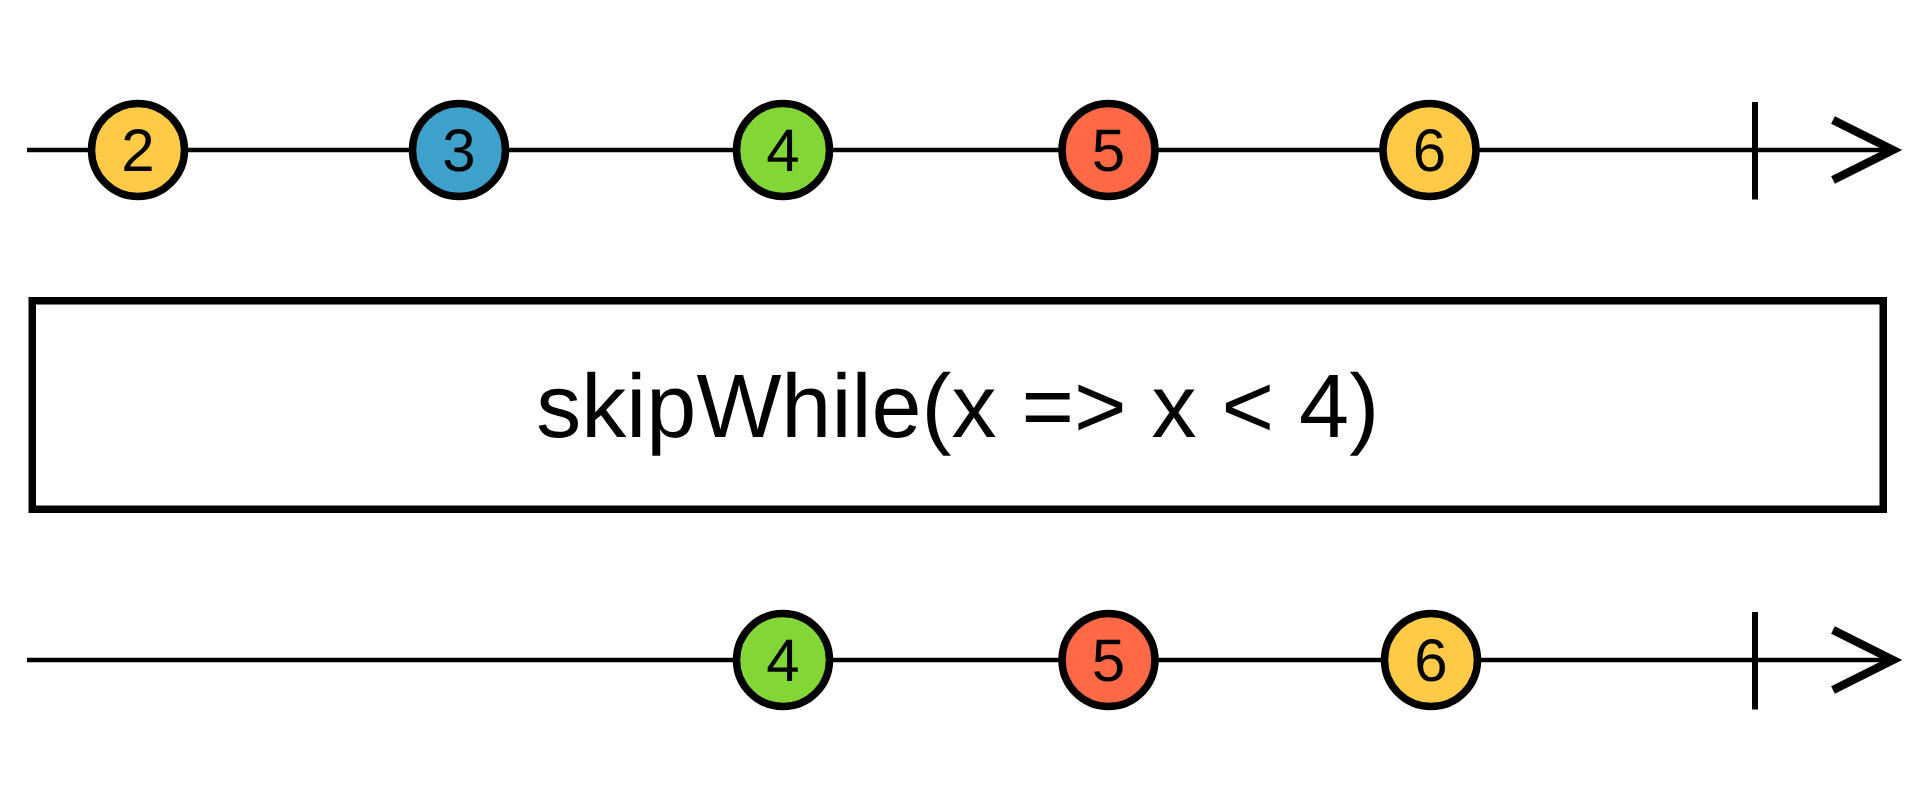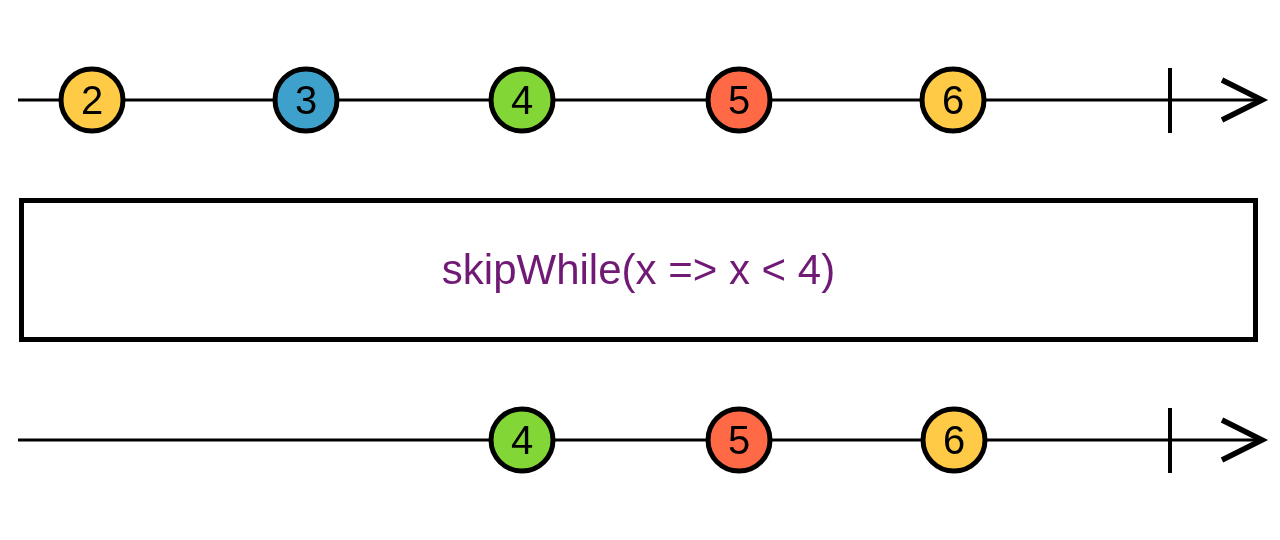--- a/index.html
+++ b/index.html
@@ -30,22 +30,22 @@
     width: 1239px;
     height: 144px;
     box-sizing: border-box;
     border: 5px solid #000000;
     background: #ffffff;
     display: flex;
     align-items: center;
     justify-content: center;
   }
   .op-label {
-    font-size: 42px;
-    color: #701a75;
+    font-size: 60px;
+    color: #000000;
     letter-spacing: 0px;
     white-space: nowrap;
   }
   .marble-text {
     font-family: "Liberation Sans", sans-serif;
     pointer-events: none;
   }
 </style>
 </head>
 <body>

